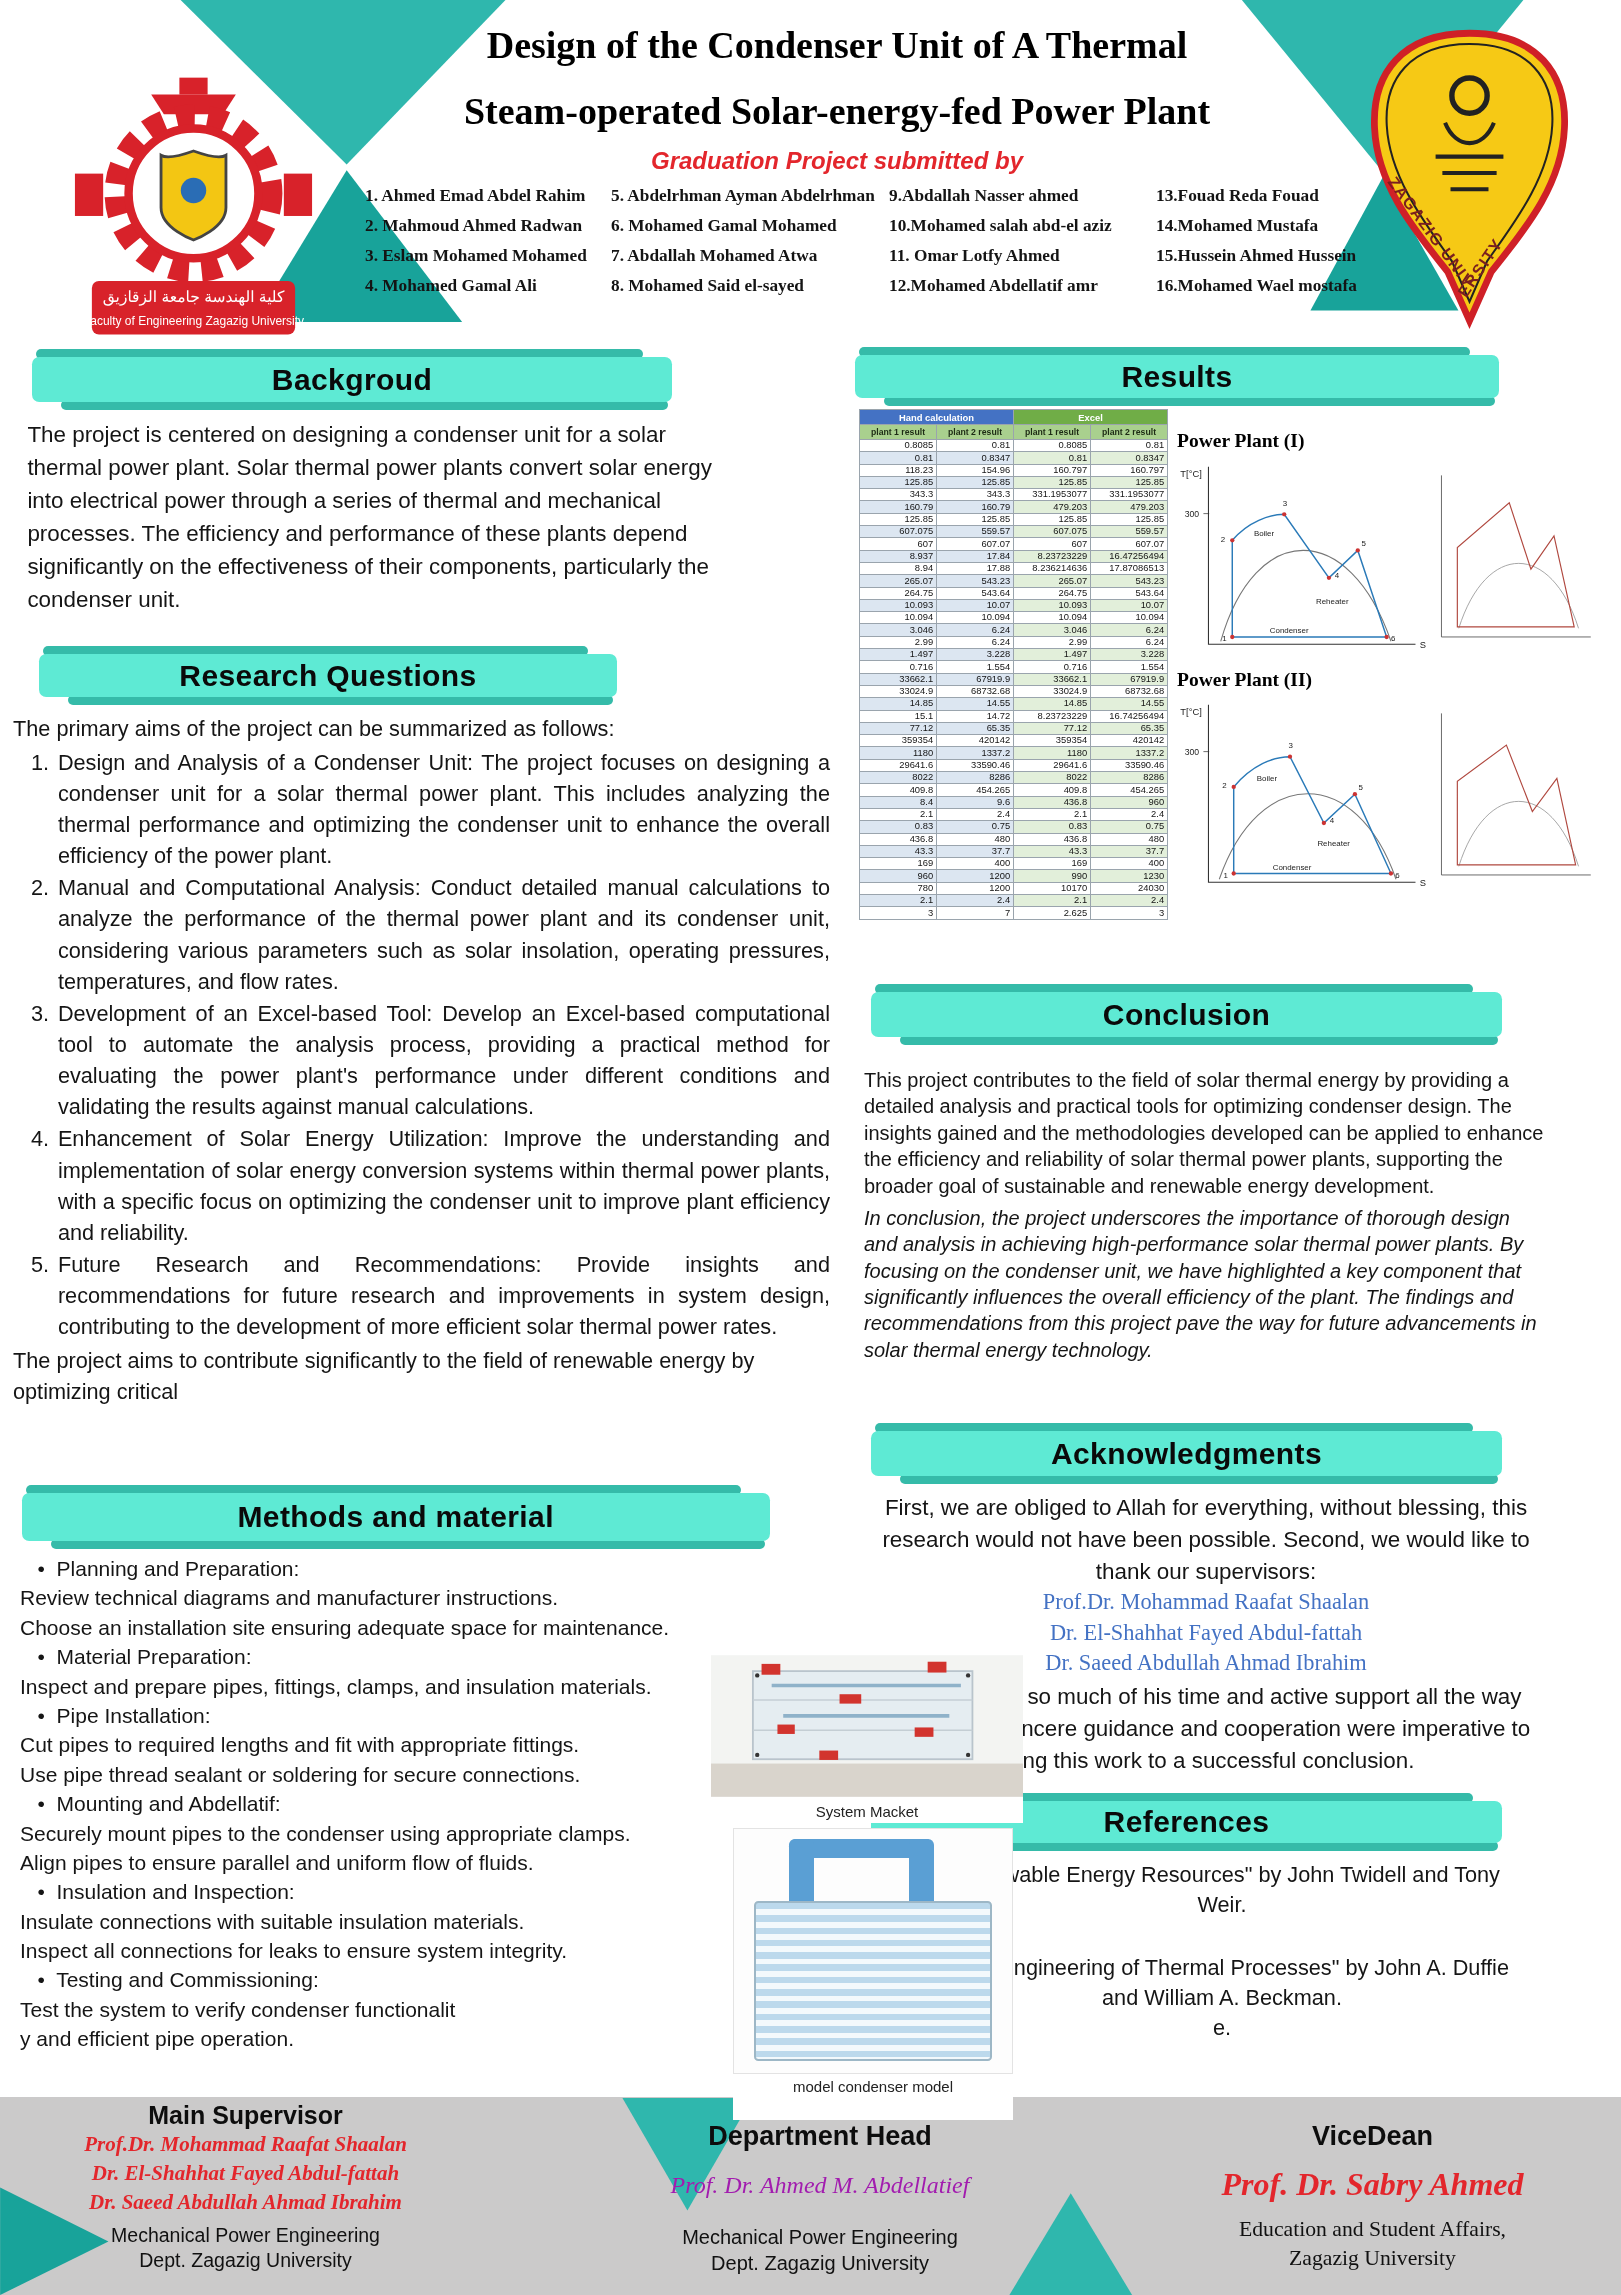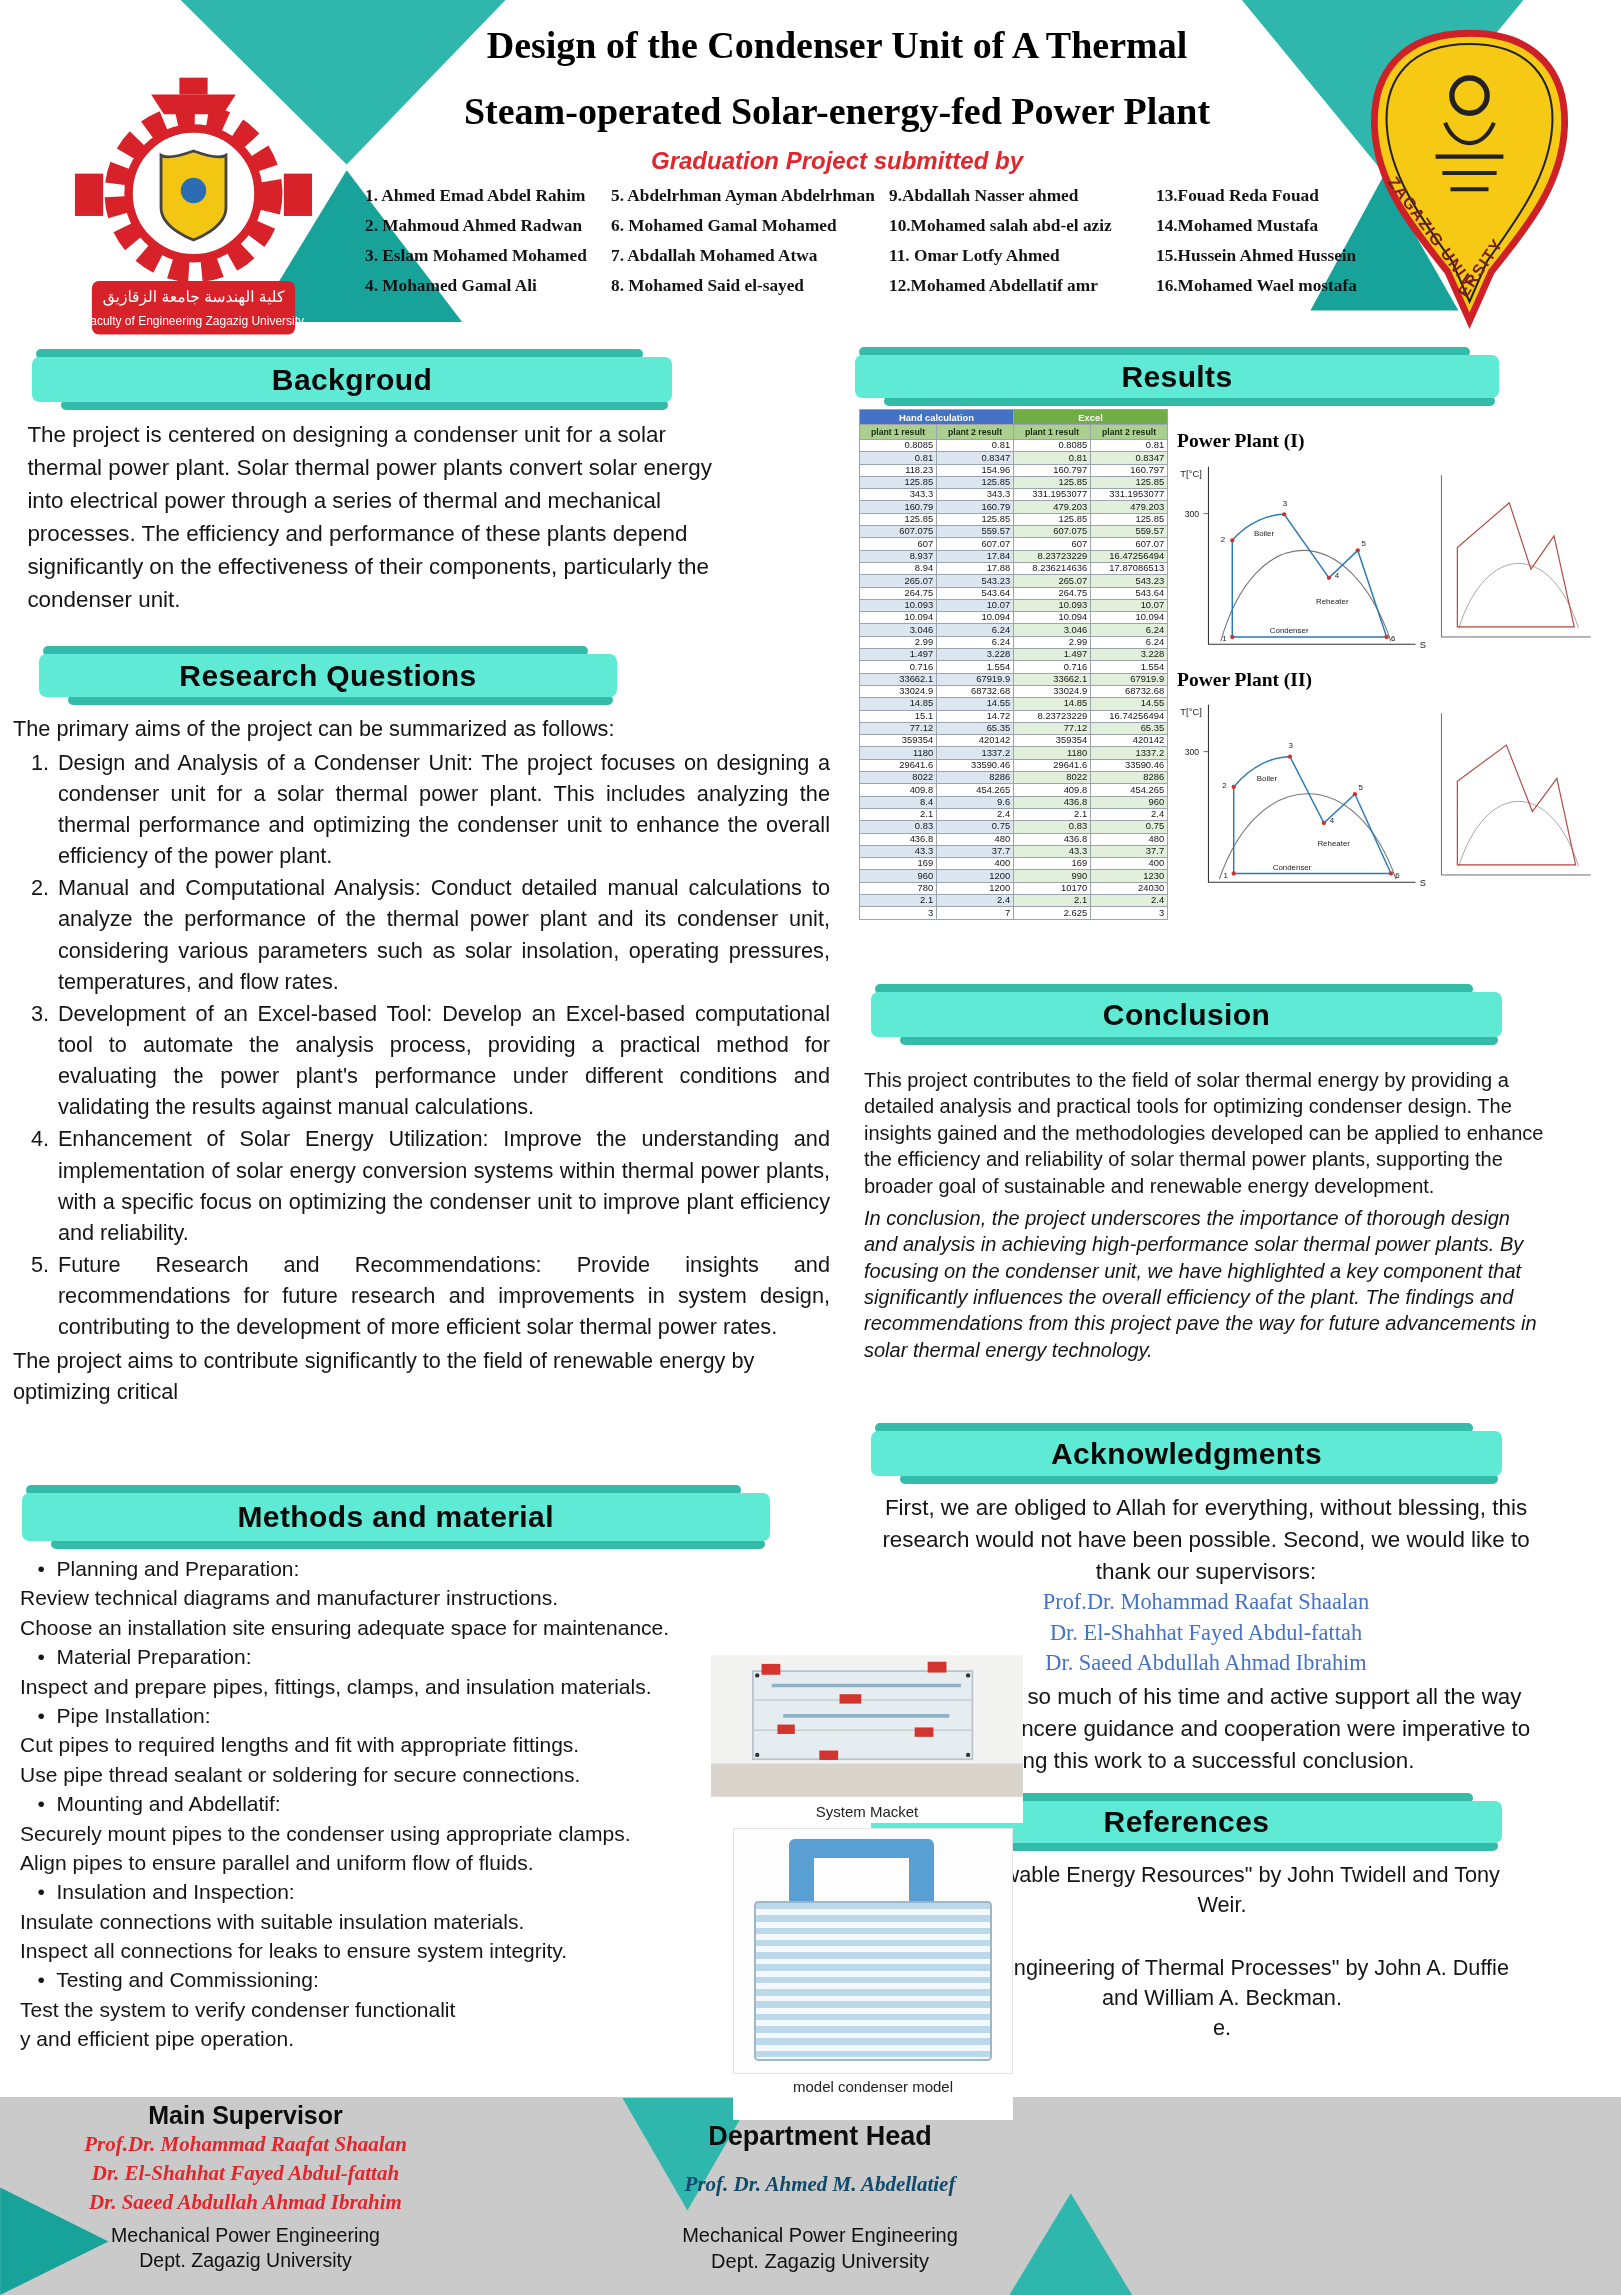--- a/index.html
+++ b/index.html
@@ -77,22 +77,22 @@
                 border:2.2px solid #9db7c6; border-radius:4.3px; }
   .pipe-v { position:absolute; top:10px; width:24.6px; height:69px; background:#5a9fd4; border-radius:5.8px; }
   .pipe-h { position:absolute; top:10px; left:55px; width:144px; height:19px; background:#5a9fd4; border-radius:7.2px; }
 
   
   .f-col { position:absolute; z-index:2; text-align:center; }
   .f-heading { font-weight:800; font-size:25px; color:#0d0d0d; }
   .f-name-red { font-family:"Liberation Serif", serif; font-style:italic; font-weight:bold;
                 color:#e3262c; font-size:21px; line-height:1.38; }
   .f-dept { font-size:19.5px; line-height:1.30; color:#111; margin-top:5.8px; }
-  .f-dh-name { font-family:"Liberation Serif", serif; font-style:italic; font-weight:bold;
-               color:#0c4a6e; font-size:21px; margin-top:20px; }
+  .f-dh-name { font-family:"Liberation Serif", serif; font-style:italic; font-weight:normal;
+               color:#a21caf; font-size:24px; margin-top:20px; }
   .f-vd-name { font-family:"Liberation Serif", serif; font-style:italic; font-weight:bold;
                color:#e3262c; font-size:32px; margin-top:14.4px; }
   .f-vd-dept { font-family:"Liberation Serif", serif; font-size:21.7px; line-height:1.35; color:#111; margin-top:11.6px; }
 </style>
 </head>
 <body>
 
 <div class="poster">
 
   <div class="footer-band"></div>
@@ -665,15 +665,23 @@
 
   <div class="f-col" style="left:614px; top:2121px; width:412px;">
     <div class="f-heading" style="font-size:27px;">Department Head</div>
     <div class="f-dh-name">Prof. Dr. Ahmed M. Abdellatief</div>
     <div class="f-dept" style="margin-top:24.6px; font-size:20px;">
       <div>Mechanical Power Engineering</div>
       <div>Dept. Zagazig University</div>
     </div>
   </div>
 
+  <div class="f-col" style="left:1163px; top:2121px; width:419px;">
+    <div class="f-heading" style="font-size:27px;">ViceDean</div>
+    <div class="f-vd-name">Prof. Dr. Sabry Ahmed</div>
+    <div class="f-vd-dept">
+      <div>Education and Student Affairs,</div>
+      <div>Zagazig University</div>
+    </div>
+  </div>
 
 </div>
 
 
 </body></html>

